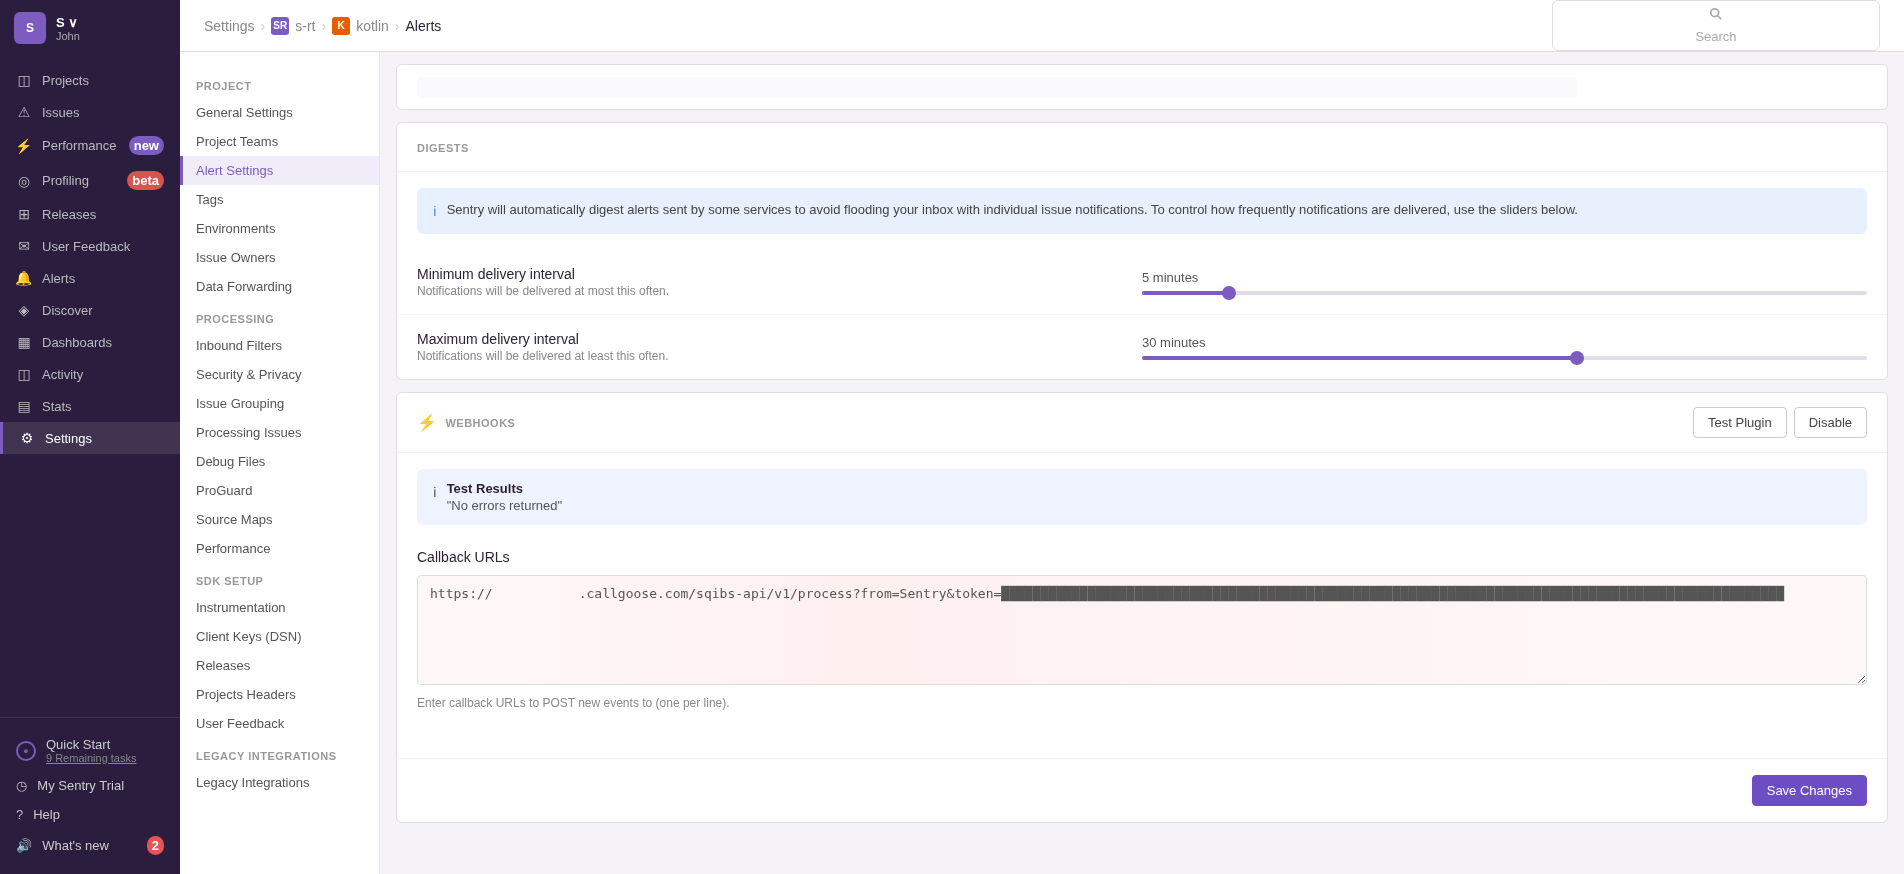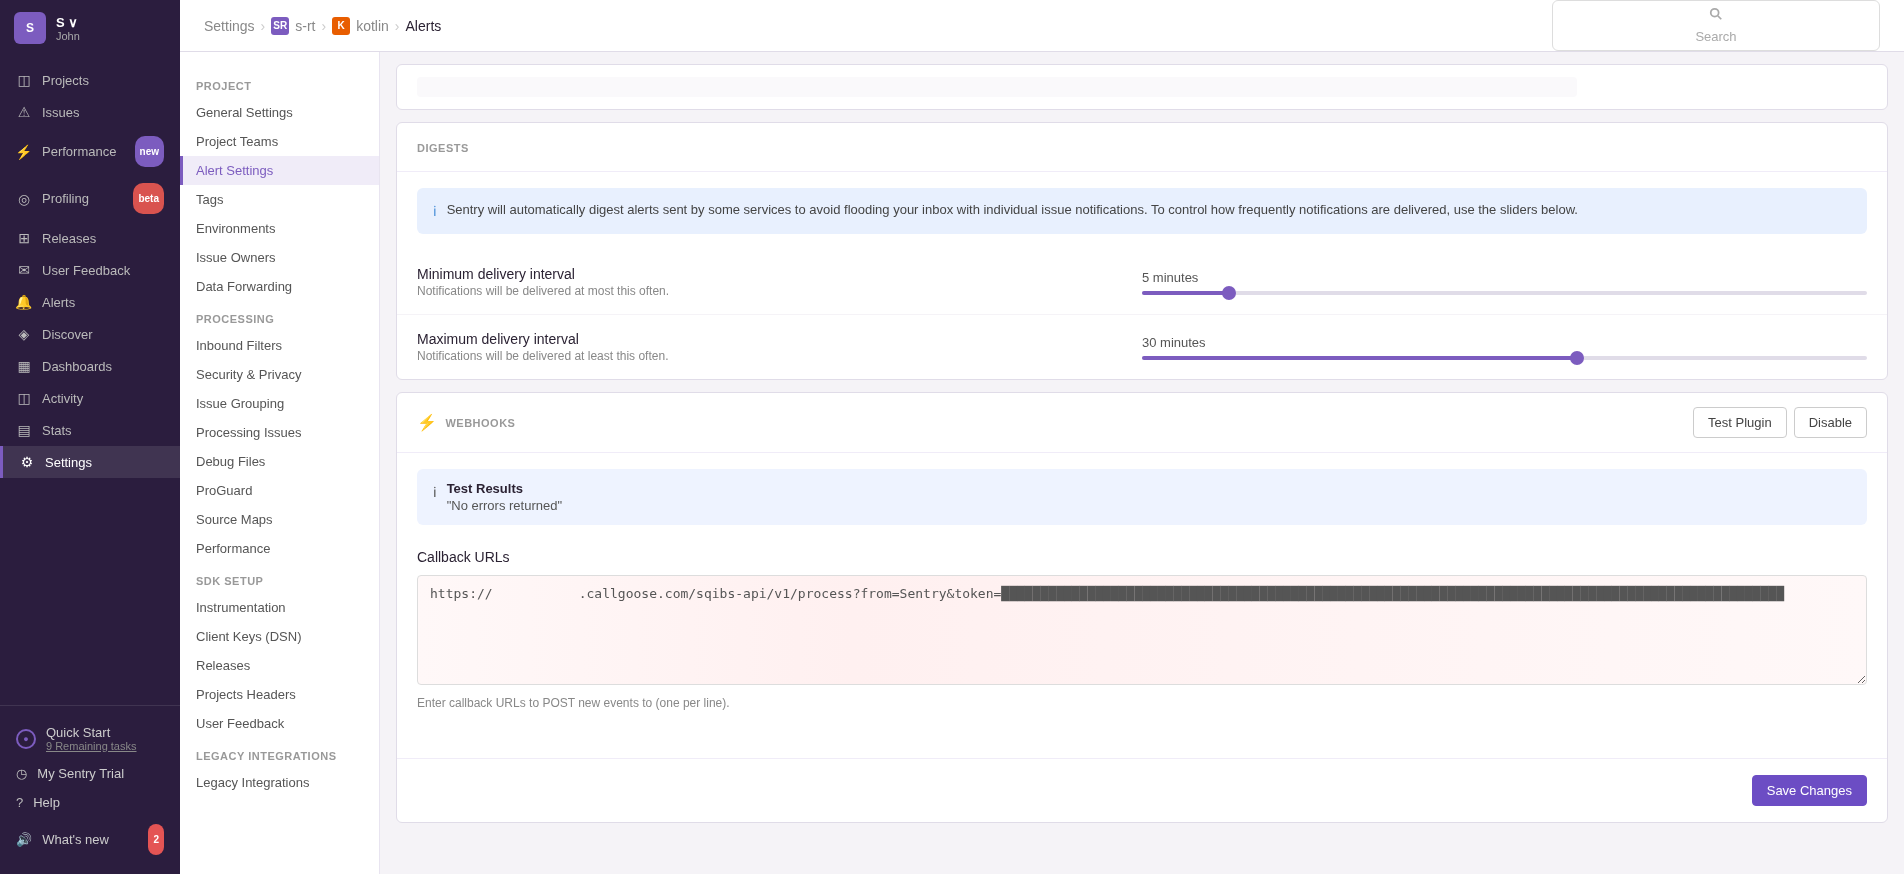--- a/index.html
+++ b/index.html
@@ -9,21 +9,21 @@
     .left-nav { width: 180px; background: #2b1d3e; color: #ccc; display: flex; flex-direction: column; flex-shrink: 0; height: 100%; }
     .nav-header { display: flex; align-items: center; padding: 12px 14px; gap: 10px; color: #fff; }
     .avatar { width: 32px; height: 32px; border-radius: 6px; background: #7c5cbf; display: flex; align-items: center; justify-content: center; font-size: 12px; font-weight: 700; color: #fff; flex-shrink: 0; }
     .nav-user { display: flex; flex-direction: column; }
     .nav-org { font-size: 13px; font-weight: 600; color: #fff; }
     .nav-name { font-size: 11px; color: #aaa; }
     .nav-items { flex: 1; padding: 8px 0; overflow-y: auto; }
     .nav-item { display: flex; align-items: center; gap: 10px; padding: 8px 16px; cursor: pointer; color: #bbb; font-size: 13px; position: relative; }
     .nav-item.active { color: #fff; background: rgba(255,255,255,0.1); border-left: 3px solid #7c5cbf; }
     .nav-item .icon { width: 16px; height: 16px; display: flex; align-items: center; justify-content: center; font-size: 14px; flex-shrink: 0; }
-    .badge { font-size: 10px; font-weight: 700; padding: 10px 5px; border-radius: 10px; margin-left: auto; }
+    .badge { font-size: 13px; font-weight: 700; padding: 2px 5px; border-radius: 10px; margin-left: auto; }
     .badge.new { background: #7c5cbf; color: #fff; }
     .badge.beta { background: #d9534f; color: #fff; }
     .badge.count { background: #e45454; color: #fff; }
     .nav-bottom { padding: 12px 0; border-top: 1px solid rgba(255,255,255,0.1); }
     .nav-bottom-item { display: flex; align-items: center; gap: 10px; padding: 7px 16px; cursor: pointer; color: #bbb; font-size: 13px; }
     .nav-bottom-item .quick-start-circle { width: 20px; height: 20px; border-radius: 50%; border: 2px solid #7c5cbf; background: transparent; display: flex; align-items: center; justify-content: center; font-size: 9px; color: #7c5cbf; flex-shrink: 0; }
 
     
     .main-area { flex: 1; display: flex; flex-direction: column; overflow: hidden; }
 

